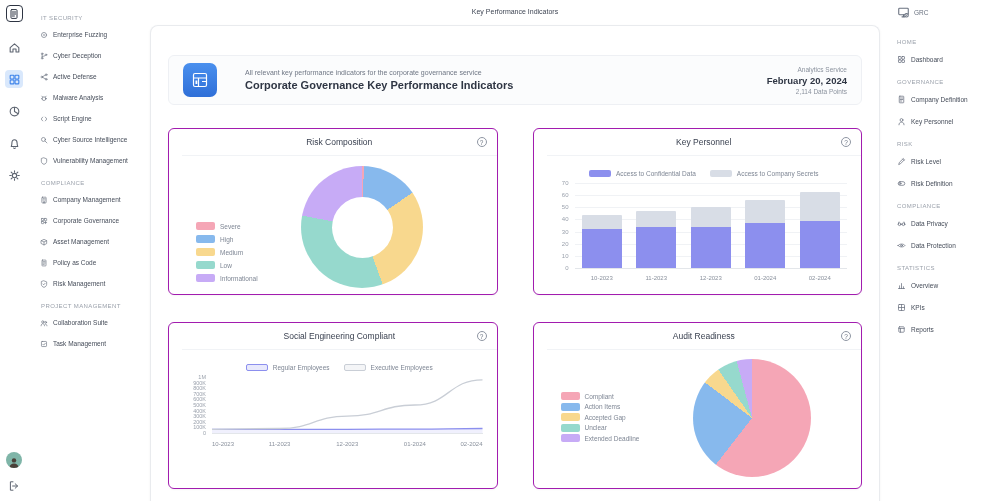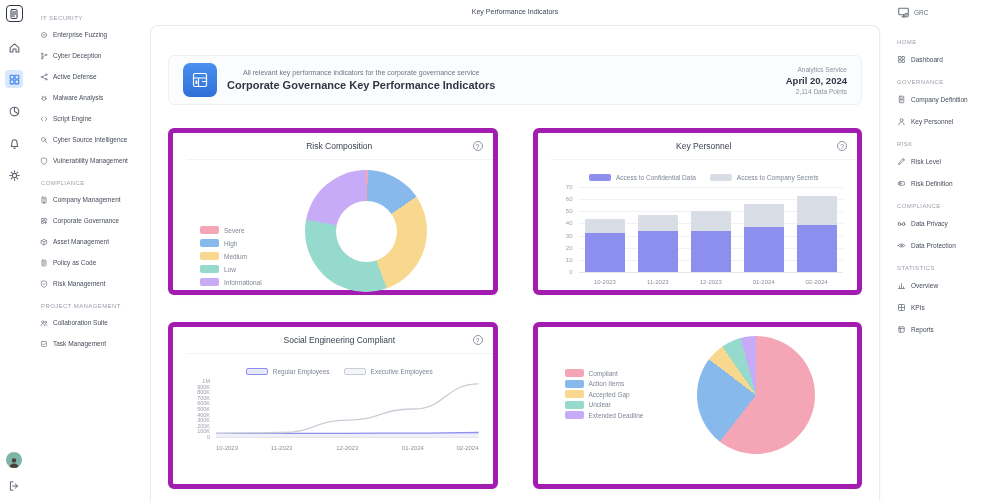--- a/index.html
+++ b/index.html
@@ -21,30 +21,30 @@
   
   .rightbar{position:absolute;left:885px;top:30px;bottom:0;width:115px;}
   .rightbar .sec-label{margin-left:12px;}
   
   .topbar-title{position:absolute;left:150px;top:8px;width:730px;text-align:center;font-size:7px;color:#3f4654;}
   .grc{position:absolute;left:897px;top:6px;display:flex;align-items:center;gap:4px;color:#6a7280;font-size:6.5px;}
   
   .content{position:absolute;left:150px;top:25px;width:730px;height:476px;background:#fff;border:1px solid #e9ebee;border-bottom:none;border-radius:8px 8px 0 0;box-shadow:0 1px 3px rgba(16,24,40,.05);overflow:hidden;}
   .header-card{position:relative;margin:29px 17px 0;height:50px;background:#fbfcfd;border:1px solid #eef0f4;border-radius:6px;display:flex;align-items:center;padding:0 14px;}
   .hc-icon{width:34px;height:34px;border-radius:7px;background:linear-gradient(180deg,#4a90ee,#2f6fd8);display:flex;align-items:center;justify-content:center;flex:none;}
-  .hc-text{margin-left:10px;text-align:center;}
+  .hc-text{margin-left:28px;}
   .hc-sub{font-size:7px;color:#6e7684;margin-bottom:3px;}
   .hc-title{font-size:11px;font-weight:700;color:#2f3644;}
   .hc-meta{margin-left:auto;text-align:right;}
   .hc-meta .m1{font-size:6.5px;color:#8b929e;}
   .hc-meta .m2{font-size:9.5px;font-weight:700;color:#2f3644;margin:2px 0;}
   .hc-meta .m3{font-size:6.5px;color:#8b929e;}
   
   .charts{margin:23px 17px 0;display:grid;grid-template-columns:1fr 1fr;gap:27px 35px;}
-  .card{position:relative;height:167px;background:#fff;border:5px solid #a21caf;border-radius:6px;box-shadow:0 1px 2px rgba(16,24,40,.04);padding-left:13px;}
+  .card{position:relative;height:167px;background:#fff;border:1px solid #a21caf;border-radius:6px;box-shadow:0 1px 2px rgba(16,24,40,.04);padding-left:13px;}
   .card-head{height:27px;border-bottom:1px solid #f1f3f6;display:flex;align-items:center;justify-content:center;position:relative;}
   .card-title{font-size:8.5px;color:#3a4150;}
   .help{position:absolute;right:10px;top:8px;width:10px;height:10px;border:1px solid #8f96a3;border-radius:50%;color:#6a7280;font-size:6.5px;line-height:9px;text-align:center;cursor:pointer;}
   .card-body{position:relative;height:138px;}
   .legend-v{position:absolute;display:flex;flex-direction:column;}
   .lg-item{display:flex;align-items:center;gap:5px;cursor:pointer;}
   .lg-sw{width:19px;height:8px;border-radius:2px;flex:none;}
   .lg-lb{font-size:6.5px;color:#7e8694;white-space:nowrap;}
   .legend-h{position:absolute;top:14px;left:0;right:0;display:flex;justify-content:center;gap:14px;}
   .ring{position:absolute;border-radius:50%;}
@@ -242,21 +242,21 @@
           <path d="M2.5 7h13 M7.5 7v8.5 M11 10.5h4"></path>
      <rect x="4.5" y="9.5" width="1.8" height="3.5" fill="#fff" stroke="none"></rect>
         </svg>
       </div>
     <div class="hc-text">
       <div class="hc-sub">All relevant key performance indicators for the corporate governance service</div>
       <div class="hc-title">Corporate Governance Key Performance Indicators</div>
     </div>
     <div class="hc-meta">
       <div class="m1">Analytics Service</div>
-      <div class="m2">April 20, 2024</div>
+      <div class="m2">February 20, 2024</div>
       <div class="m3">2,114 Data Points</div>
     </div>
   </section>
   <section class="charts" id="charts">
       <div class="card">
         <div class="card-head">
       <span class="card-title">Risk Composition</span>
       <span class="help">?</span>
         </div>
     <div class="card-body">
@@ -386,20 +386,24 @@
             </svg>
             <div class="xlab" style="left:0%;bottom:-14px;transform:translateX(0)">10-2023</div>
             <div class="xlab" style="left:25%;bottom:-14px;transform:translateX(-50%)">11-2023</div>
             <div class="xlab" style="left:50%;bottom:-14px;transform:translateX(-50%)">12-2023</div>
             <div class="xlab" style="left:75%;bottom:-14px;transform:translateX(-50%)">01-2024</div>
             <div class="xlab" style="left:100%;bottom:-14px;transform:translateX(-100%)">02-2024</div>
           </div>
         </div>
       </div>
       <div class="card">
+        <div class="card-head">
+      <span class="card-title">Audit Readiness</span>
+      <span class="help">?</span>
+        </div>
     <div class="card-body">
           <div class="legend-v" style="left: 14px; top: 42px; gap: 2.5px;">
             <div class="lg-item">
        <span class="lg-sw" style="background:#f5a6b6"></span>
        <span class="lg-lb">Compliant</span>
             </div>
             <div class="lg-item">
        <span class="lg-sw" style="background:#87b9ed"></span>
        <span class="lg-lb">Action Items</span>
             </div>

